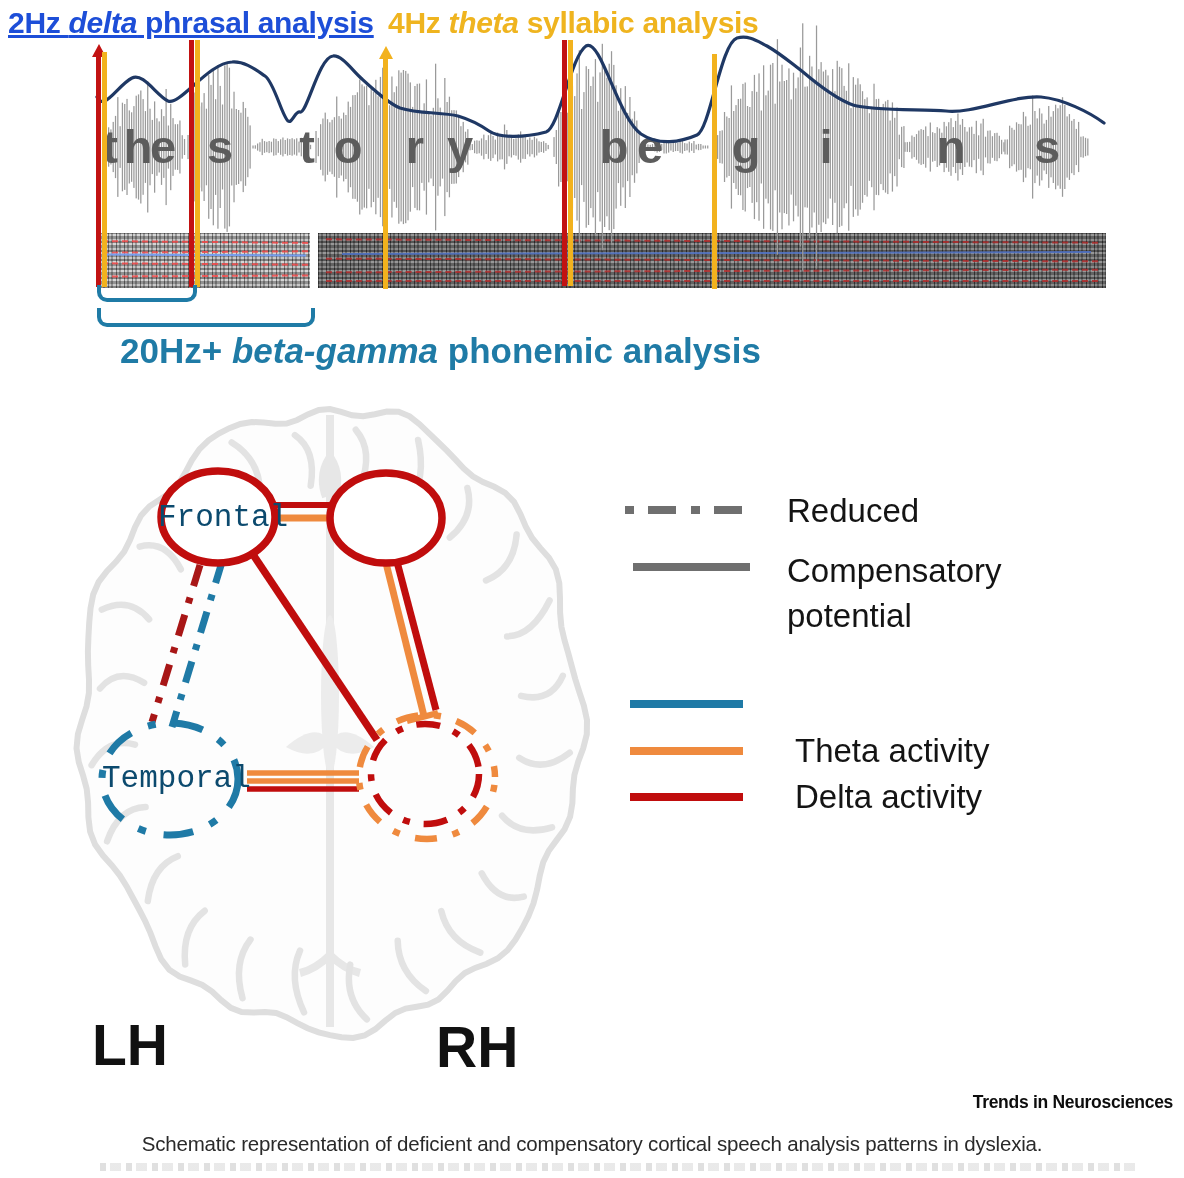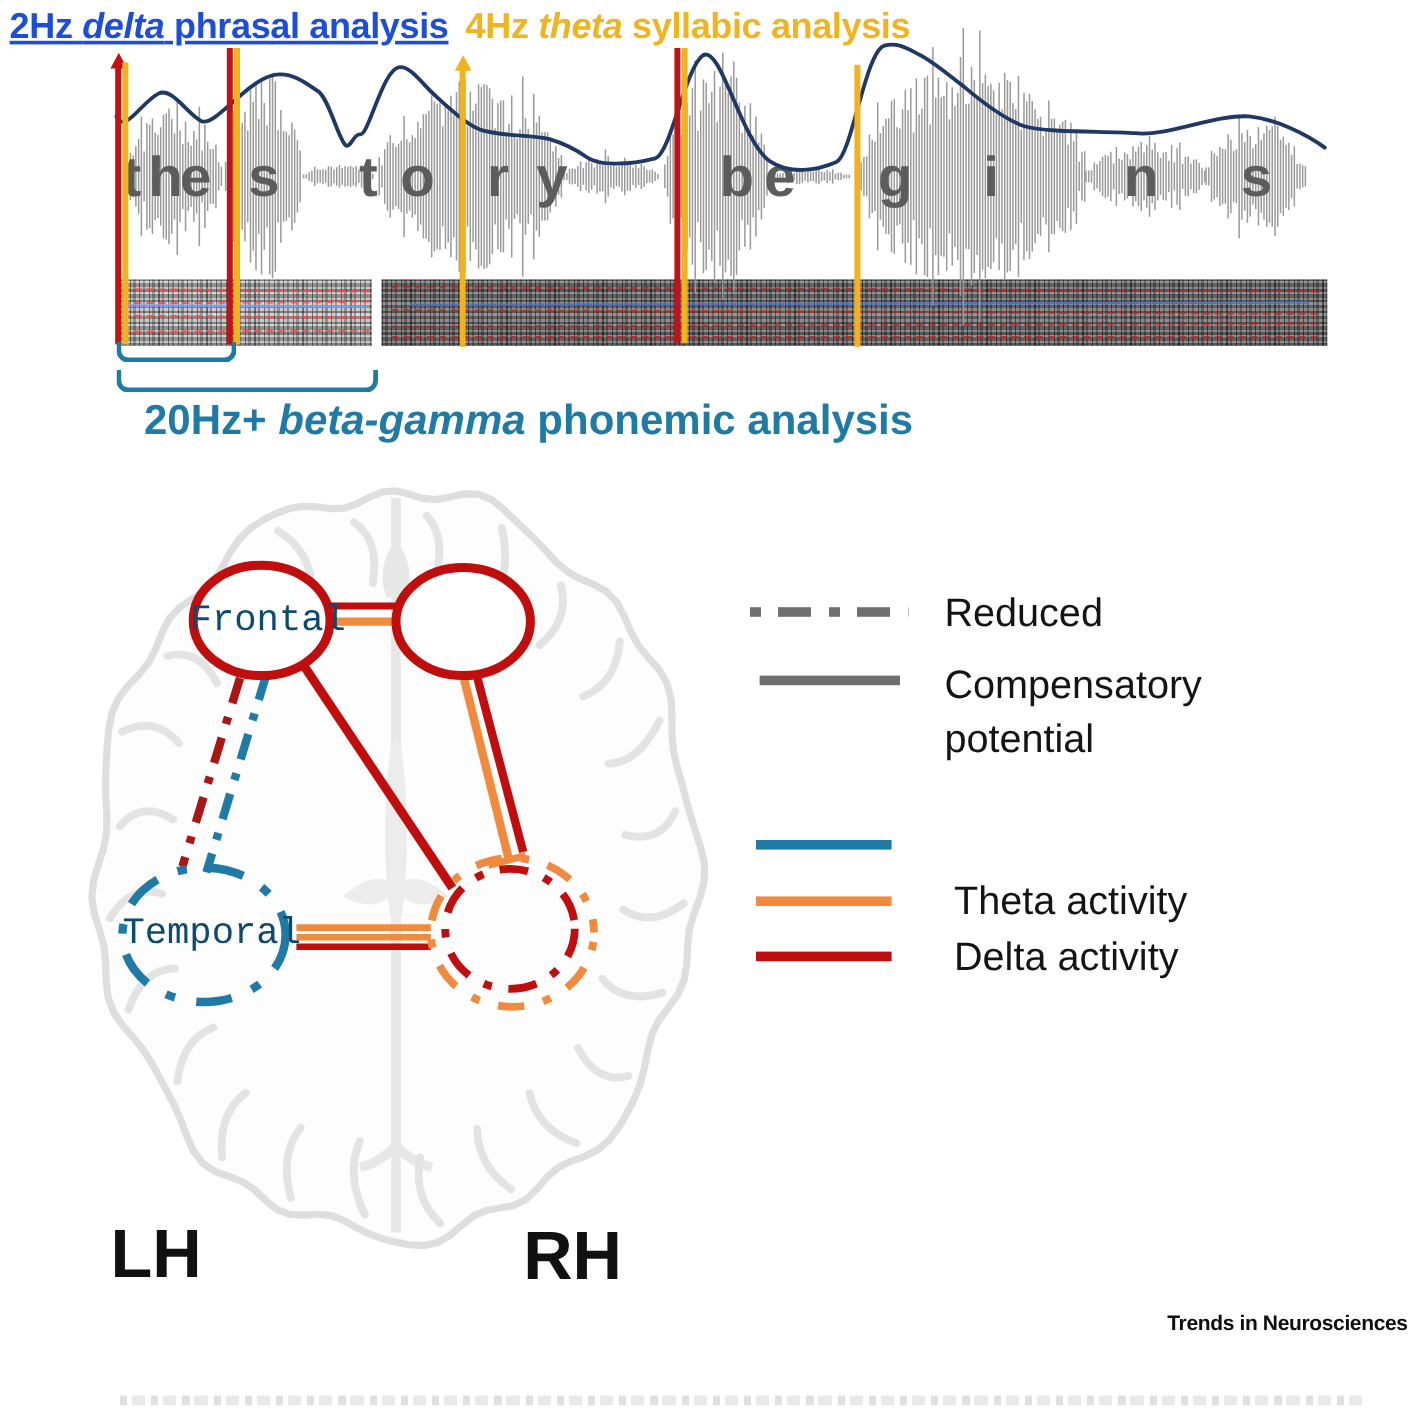--- a/index.html
+++ b/index.html
@@ -636,14 +636,15 @@
   <div id="comp-sample"></div>
   <div class="legend-text" id="comp-label">Compensatory potential</div>
 
   <div class="act-sample" id="beta-sample"></div>
   <div class="act-sample" id="theta-sample"></div>
   <div class="act-sample" id="delta-sample"></div>
   <div class="legend-text" id="theta-label2">Theta activity</div>
   <div class="legend-text" id="delta-label2">Delta activity</div>
 
   <div id="journal">Trends in Neurosciences</div>
+  <div id="caption">Schematic representation of deficient and compensatory cortical speech analysis patterns in dyslexia.</div>
   <div id="cut-text"></div>
 </div>
 
 </body></html>

